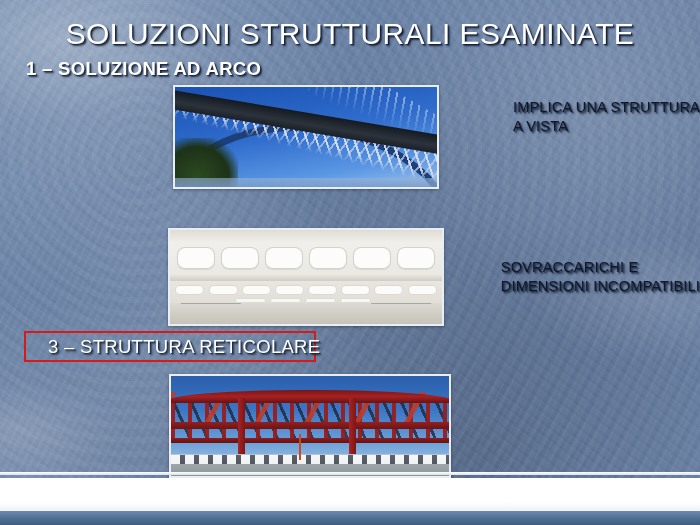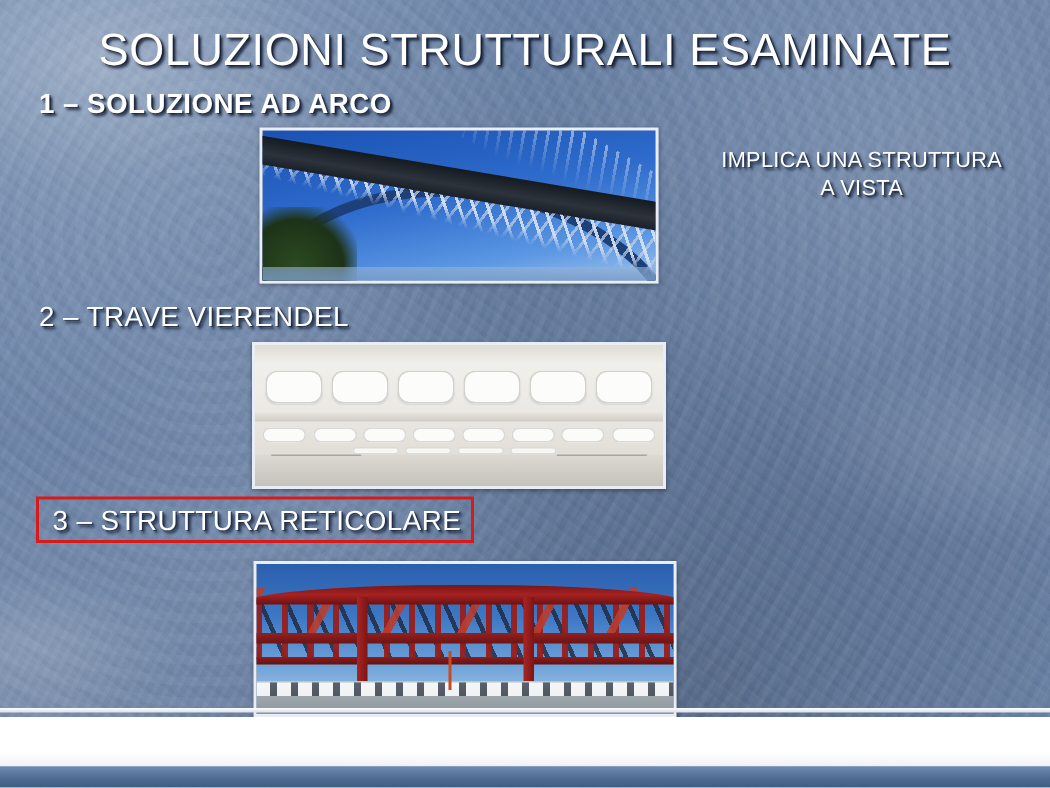--- a/index.html
+++ b/index.html
@@ -67,33 +67,33 @@
     font-size: 18.5px;
     letter-spacing: 0.3px;
     white-space: nowrap;
     text-shadow: 2px 2px 2px rgba(12,22,44,0.85), 1px 1px 0 rgba(12,22,44,0.55);
   }
   #label-1 { left: 26px; top: 58px; font-weight: bold; }
   #label-2 { left: 26px; top: 200px; }
   #label-3 {
     left: 24px;
     top: 331px;
-    padding: 4px 11px 5px 9px;
+    padding: 4px 11px 5px 22px;
     border: 2.5px solid #d91a1a;
     box-sizing: border-box;
     width: 292px;
     height: 31px;
     line-height: 20px;
   }
 
   .side-text {
     position: absolute;
-    right: 32px;
-    text-align: center;
-    color: #ffffff;
+    right: 0;
+    text-align: left;
+    color: #0f172a;
     font-size: 14.5px;
     line-height: 19px;
     letter-spacing: 0.2px;
     white-space: pre-line;
     text-shadow: 2px 2px 2px rgba(12,22,44,0.85), 1px 1px 0 rgba(12,22,44,0.5);
   }
   #side-1 { top: 98px; }
   #side-2 { top: 258px; }
   #side-3 { top: 392px; }
 
@@ -329,21 +329,20 @@
     <div class="arch-curve"></div>
     <div class="arch-web"></div>
     <div class="arch-web2"></div>
     <div class="arch-deck"></div>
     <div class="arch-trees"></div>
     <div class="arch-ground"></div>
   </div>
   <div class="side-text" id="side-1">IMPLICA UNA STRUTTURA
 A VISTA</div>
 
-  <div class="row-label" id="label-2">2 – TRAVE VIERENDEL</div>
   <div class="photo" id="photo-vier">
     <div class="vier-bg"></div>
     <div class="vier-top-band"></div>
     <div class="vier-row-a">
       <span class="win"></span>
         <span class="win"></span>
         <span class="win"></span>
       <span class="win"></span>
         <span class="win"></span>
         <span class="win"></span>
@@ -362,20 +361,22 @@
     <div class="vier-row-c">
       <span class="win"></span>
         <span class="win"></span>
         <span class="win"></span>
         <span class="win"></span>
     </div>
     <div class="vier-floor"></div>
     <div class="vier-diag-l"></div>
     <div class="vier-diag-r"></div>
   </div>
+  <div class="side-text" id="side-2">SOVRACCARICHI  E
+DIMENSIONI INCOMPATIBILI</div>
 
   <div class="row-label" id="label-3">3 – STRUTTURA RETICOLARE</div>
   <div class="photo" id="photo-trus">
     <div class="trus-sky"></div>
     <div class="trus-diags"></div>
     <div class="trus-verts"></div>
     <div class="trus-struts"></div>
     <div class="trus-top-chord"></div>
     <div class="trus-mid-chord"></div>
     <div class="trus-bot-chord"></div>

